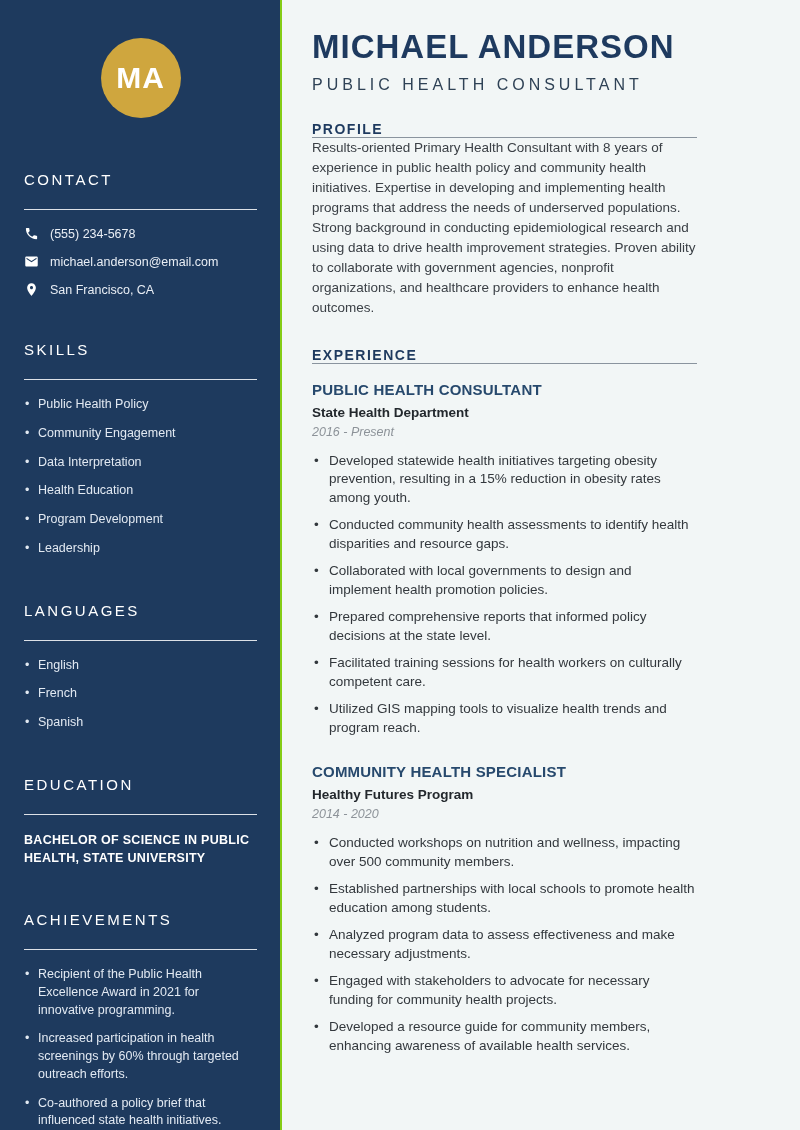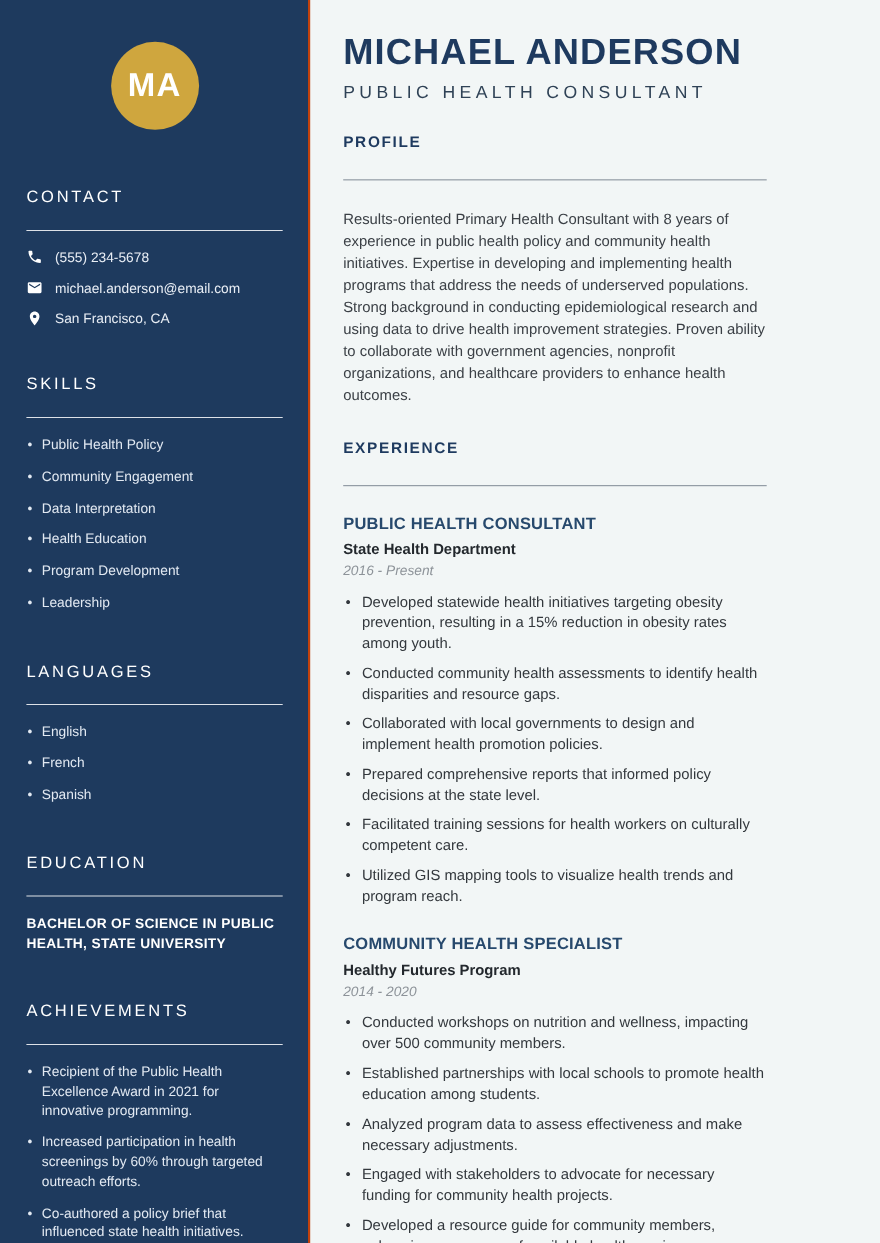--- a/index.html
+++ b/index.html
@@ -65,39 +65,39 @@
     font-size: 12.5px; font-weight: 700; text-transform: uppercase;
     line-height: 1.45; letter-spacing: 0.3px;
     color: #ffffff;
     margin-top: 14px;
   }
 
   
   .main {
     flex: 1;
     background: #f2f6f6;
-    border-left: 2px solid #c2410c;
+    border-left: 2px solid #84cc16;
     padding: 30px 28px 0 30px;
   }
   .name {
     color: #1e3a5f;
     font-size: 33px; font-weight: 700; letter-spacing: 1px;
     line-height: 1.05;
   }
   .subtitle {
     color: #2f4256;
     font-size: 16px; letter-spacing: 4px;
     margin-top: 11px;
   }
   .main-heading {
     color: #1e3a5f;
     font-size: 14px; font-weight: 700; letter-spacing: 1.5px;
-    padding-bottom: 26px;
+    padding-bottom: 0;
     border-bottom: 1.5px solid #8a949e;
-    margin-bottom: 26px;
+    margin-bottom: 0;
   }
   .profile-section .main-heading { margin-top: 27px; }
   .experience-section .main-heading { margin-top: 29px; }
   .profile-text {
     font-size: 13.5px; line-height: 20px;
     color: #3b4046;
   }
   .job { margin-top: 17px; }
   .job + .job { margin-top: 26px; }
   .job-title {

